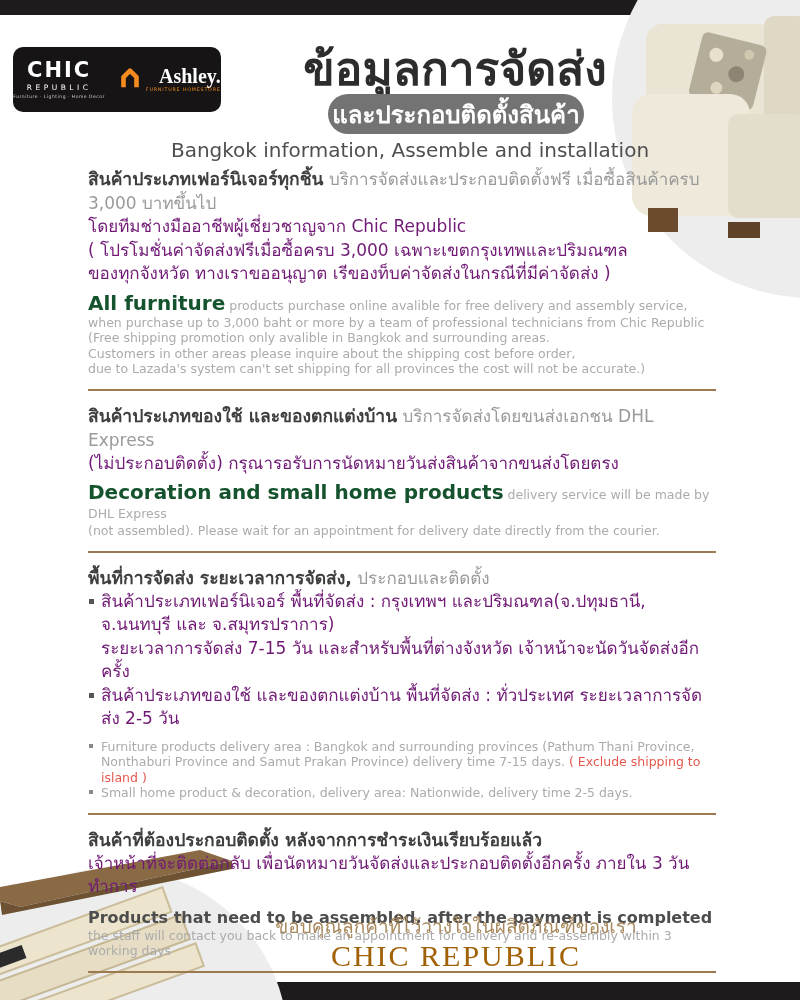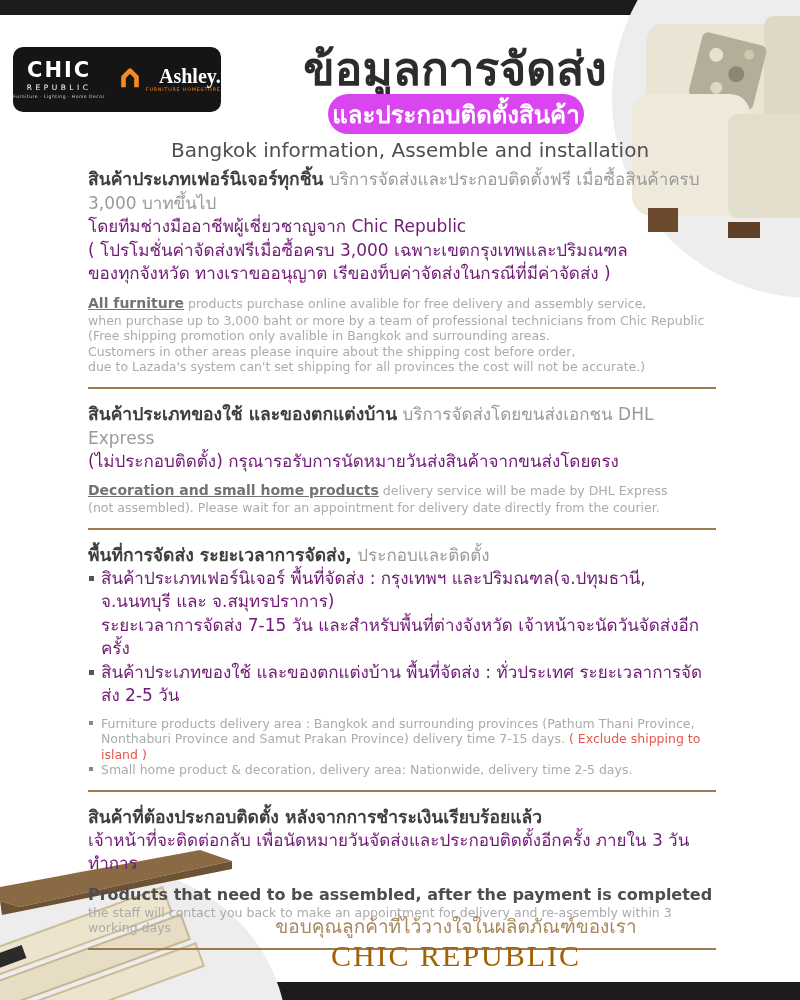--- a/index.html
+++ b/index.html
@@ -25,33 +25,33 @@
   .chic-word{color:#fff;font-size:21px;font-weight:bold;letter-spacing:2px;}
   .chic-sub{color:#fff;font-size:7.5px;letter-spacing:3.5px;margin-top:3px;}
   .chic-tag{color:#cfcfcf;font-size:4.5px;letter-spacing:.5px;margin-top:3px;}
   .ashley-logo{display:flex;align-items:center;gap:3px;text-align:right;}
   .ashley-text{display:flex;flex-direction:column;line-height:1;}
   .ashley-word{color:#fff;font-size:20px;font-weight:bold;font-family:"Liberation Serif","DejaVu Serif",serif;}
   .ashley-sub{color:#f68b1f;font-size:4.8px;letter-spacing:.8px;margin-top:2px;}
 
   .page-title{position:absolute;left:240px;top:32px;width:430px;text-align:center;
     font-size:46px;font-weight:bold;color:#2c2c2c;z-index:4;}
-  .red-banner{position:absolute;left:328px;top:94px;width:256px;height:40px;background:#d946ef;border-radius:22px;
+  .red-banner{position:absolute;left:328px;top:94px;width:256px;height:40px;background:#737373;border-radius:22px;
     display:flex;align-items:center;justify-content:center;z-index:4;}
   .red-banner span{color:#fff;font-size:24px;font-weight:bold;}
   .page-subtitle{position:absolute;left:140px;top:138px;width:540px;text-align:center;
     font-size:20px;color:#4f4f4f;z-index:4;}
 
   
   .content{position:absolute;left:88px;top:167px;width:628px;z-index:4;}
   .thai-lead{font-size:17px;color:#9a9a9a;line-height:24px;}
   .thai-lead b{font-size:17.5px;color:#3e3e3e;}
   .thai-line{font-size:17px;color:#701a75;line-height:23.5px;}
   .en-lead{font-size:12.5px;color:#ababab;line-height:19px;}
-  .en-lead b{font-size:14px;color:#737373;text-decoration:underline;}
+  .en-lead b{font-size:20px;color:#14532d;}
   .en-line{font-size:12.5px;color:#ababab;line-height:15.5px;}
   .en-bold-line{font-size:16px;font-weight:bold;color:#4d4d4d;line-height:21px;}
   .rule{height:2px;background:#9c7a50;border:none;margin:12px 0 13px 0;}
   .gap-sm{height:8px;}
   .bullet{position:relative;padding-left:13px;}
   .bullet::before{content:"";position:absolute;left:1px;top:9px;width:5px;height:5px;background:#555;}
   .bullet.en::before{top:5px;width:4px;height:4px;background:#888;}
   .red-note{color:#e4574e;}
   .bullet-cont{padding-left:13px;}
 

